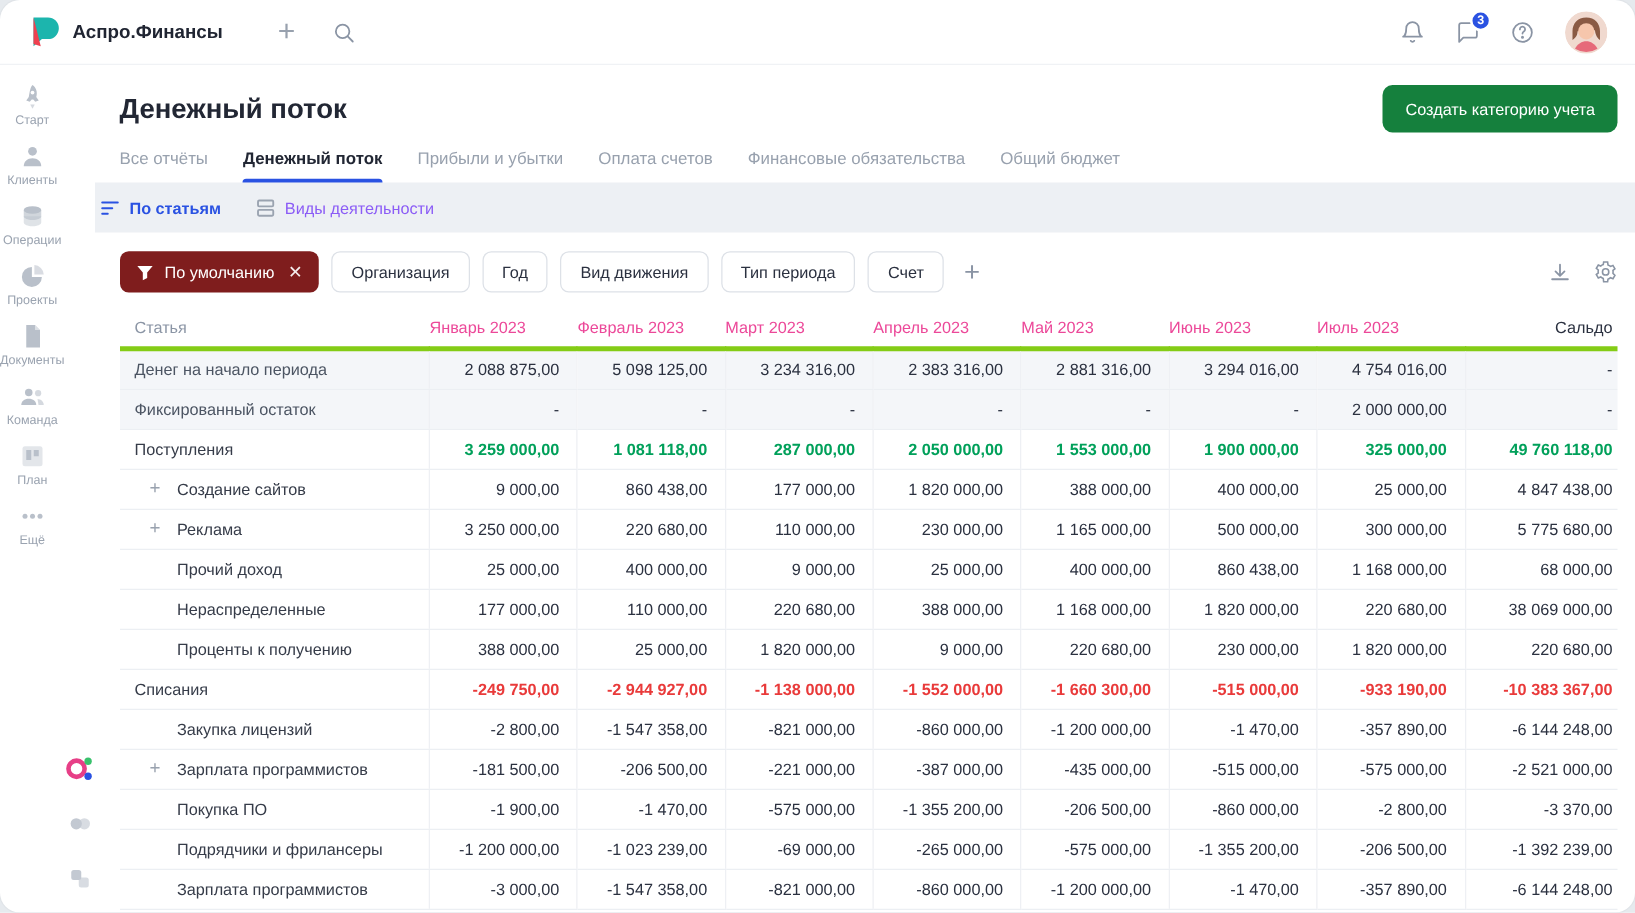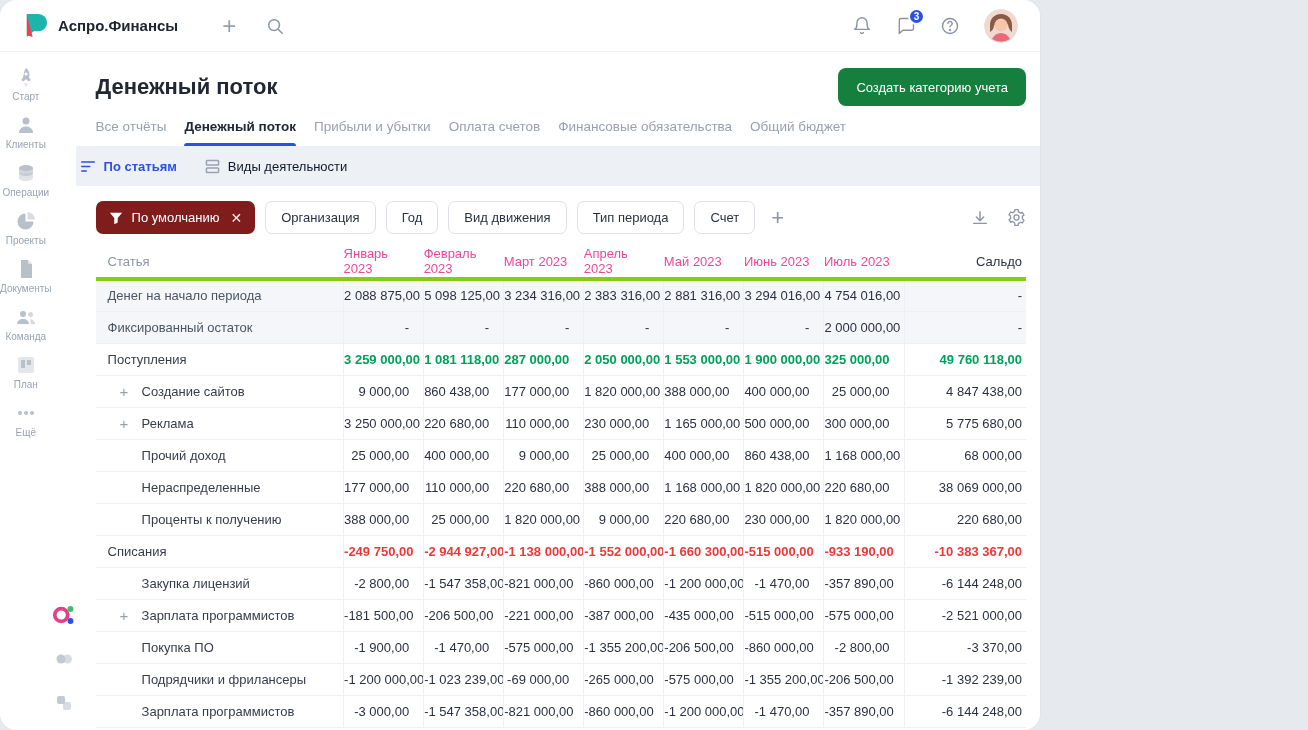--- a/index.html
+++ b/index.html
@@ -1,17 +1,17 @@
 <!DOCTYPE html>
 <html><head>
 <meta charset="utf-8">
 <style>
   *{box-sizing:border-box;margin:0;padding:0}
   html,body{background:#e6eaee;font-family:"Liberation Sans","DejaVu Sans",sans-serif}
-  .app{width:1040px;height:730px;background:#fff;border-radius:16px;overflow:hidden;display:flex;flex-direction:column;box-shadow:0 0 0 1px #e0e4e8;position:relative}
+  .app{width:1308px;height:730px;background:#fff;border-radius:16px;overflow:hidden;display:flex;flex-direction:column;box-shadow:0 0 0 1px #e0e4e8;position:relative}
   
   .topbar{flex:0 0 52px;display:flex;align-items:center;justify-content:space-between;padding:0 22px;border-bottom:1px solid #f0f2f5}
   .tb-left{display:flex;align-items:center}
   .app-name{font-size:15px;font-weight:700;color:#202532;margin-left:9px}
   .tb-plus{margin-left:44px;color:#98a1ae;font-size:24px;font-weight:300;line-height:1;cursor:pointer;background:none;border:none}
   .tb-search{margin-left:30px;display:flex;cursor:pointer;background:none;border:none}
   .tb-right{display:flex;align-items:center;gap:24px}
   .tb-icon{display:flex;cursor:pointer;background:none;border:none}
   .chat-wrap{position:relative}
   .badge{position:absolute;top:-8px;right:-9px;background:#2a52e2;color:#fff;font-size:10px;min-width:17px;height:17px;border-radius:50%;border:2px solid #fff;display:flex;align-items:center;justify-content:center;font-weight:700}
@@ -22,26 +22,26 @@
   .sb-item{display:flex;flex-direction:column;align-items:center;gap:3px;margin-bottom:12px;cursor:pointer}
   .sb-icon{display:flex;height:22px;align-items:center}
   .sb-label{font-size:10px;color:#9aa3b0}
   .sb-bottom{margin-top:auto;display:flex;flex-direction:column;align-items:center;gap:22px;padding-bottom:4px}
   .sb-bottom .sb-icon{cursor:pointer}
   
   .main{flex:1;display:flex;flex-direction:column;min-width:0}
   .page-head{display:flex;align-items:center;justify-content:space-between;padding:16px 14px 0 20px}
   .page-title{font-size:22px;font-weight:700;color:#222734}
   .btn-primary{background:#15803d;color:#fff;border:none;border-radius:8px;height:38px;padding:0 18px;font-size:13px;font-family:inherit;cursor:pointer}
-  .tabs{display:flex;gap:18px;padding:13px 14px 0 20px}
+  .tabs{display:flex;gap:28px;padding:13px 14px 0 20px}
   .tab{font-size:13.5px;color:#98a1ae;padding-bottom:12px;position:relative;cursor:pointer;white-space:nowrap}
   .tab.active{color:#222734;font-weight:600}
   .tab.active::after{content:"";position:absolute;left:0;right:0;bottom:0;height:3px;border-radius:3px 3px 0 0;background:#2a52e2}
   .subtabs{background:#edf0f4;flex:0 0 40px;display:flex;align-items:center;gap:28px;padding:0 4px}
-  .subtab{display:flex;align-items:center;gap:8px;font-size:13px;color:#0f172a;cursor:pointer}
+  .subtab{display:flex;align-items:center;gap:8px;font-size:13px;color:#8b5cf6;cursor:pointer}
   .subtab.active{color:#2a52e2;font-weight:600}
   .st-icon{display:flex}
   
   .filterbar{display:flex;align-items:center;gap:10px;padding:15px 14px 11px 20px}
   .chips{display:flex;gap:10px;align-items:center}
   .chip-active{display:flex;align-items:center;gap:9px;background:#7f1d1d;color:#fff;height:33px;border-radius:7px;padding:0 13px;font-size:13px;cursor:pointer;border:none;font-family:inherit}
   .chip-x{font-size:14px;margin-left:2px;opacity:.92;cursor:pointer}
   .chip{height:33px;border:1px solid #dde1e7;border-radius:7px;background:#fff;color:#2b3140;font-size:13px;padding:0 15px;display:flex;align-items:center;cursor:pointer;font-family:inherit}
   .fb-plus{color:#8a94a4;font-size:22px;font-weight:300;margin-left:6px;line-height:1;cursor:pointer;background:none;border:none}
   .fb-right{margin-left:auto;display:flex;align-items:center;gap:18px}

